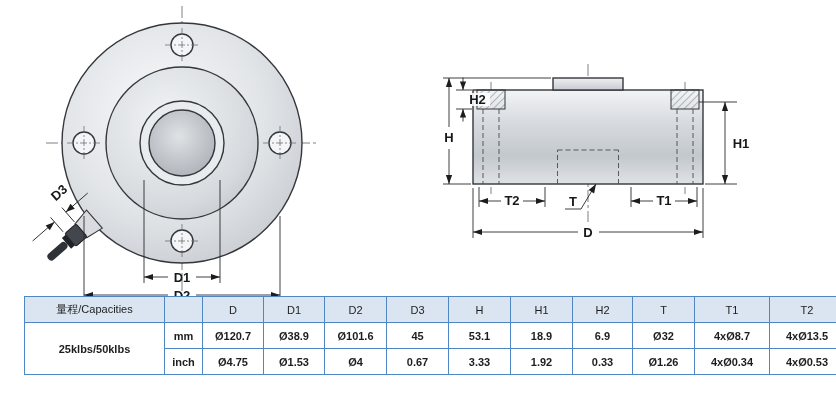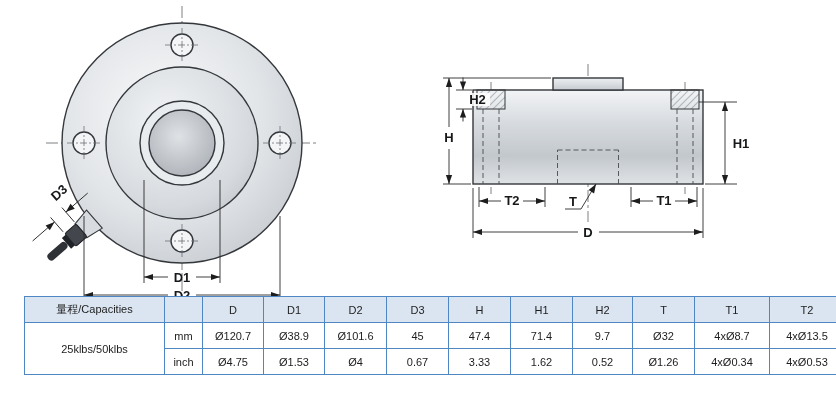--- a/index.html
+++ b/index.html
@@ -10,21 +10,21 @@
   html,body{margin:0;padding:0;background:#fff;}
   #page{position:relative;width:836px;height:400px;background:#ffffff;overflow:hidden;
         font-family:"Liberation Sans",sans-serif;}
   #front-view{position:absolute;left:22px;top:0px;}
   #side-view{position:absolute;left:415px;top:52px;}
   #table-wrap{position:absolute;left:8px;top:296px;width:820px;padding-left:16px;}
   .dim-table{border-collapse:collapse;width:820px;table-layout:fixed;
              font:11px "Liberation Sans",sans-serif;color:#1d1d1d;
              border:1.5px solid var(--table-border);}
   .dim-table th,.dim-table td{border:1px solid var(--table-border);text-align:center;
-             vertical-align:middle;padding:0 2px;height:25px;overflow:hidden;white-space:nowrap;}
+             vertical-align:middle;padding:0 2px;height:25px;overflow:hidden;white-space:nowrap;font-weight:bold;}
   .dim-table thead th{background:var(--table-header-bg);font-weight:normal;}
   
   .outline{stroke:#34373b;stroke-width:1.4;}
   .cl{stroke:#5b6066;stroke-width:0.8;stroke-dasharray:12 3 3 3;fill:none;}
   .clh{stroke:#5b6066;stroke-width:0.7;stroke-dasharray:7 2 2 2;fill:none;}
   .hid{stroke:#474b50;stroke-width:0.9;stroke-dasharray:5 3;fill:none;}
   .dim{stroke:#2b2b2b;stroke-width:0.9;fill:none;}
   .arr{fill:#1d1d1d;stroke:none;}
   .dimtxt{font:600 13px "Liberation Sans",sans-serif;fill:#16181a;text-anchor:middle;}
 </style>
@@ -263,36 +263,36 @@
         </tr>
       </thead>
       <tbody>
         <tr>
           <td rowspan="2">25klbs/50klbs</td>
           <td>mm</td>
           <td>Ø120.7</td>
           <td>Ø38.9</td>
           <td>Ø101.6</td>
           <td>45</td>
-          <td>47.4</td>
-          <td>71.4</td>
-          <td>9.7</td>
+          <td>53.1</td>
+          <td>18.9</td>
+          <td>6.9</td>
           <td>Ø32</td>
           <td>4xØ8.7</td>
           <td>4xØ13.5</td>
         </tr>
         <tr>
           <td>inch</td>
           <td>Ø4.75</td>
           <td>Ø1.53</td>
           <td>Ø4</td>
           <td>0.67</td>
           <td>3.33</td>
-          <td>1.62</td>
-          <td>0.52</td>
+          <td>1.92</td>
+          <td>0.33</td>
           <td>Ø1.26</td>
           <td>4xØ0.34</td>
           <td>4xØ0.53</td>
         </tr>
       </tbody>
     </table>
   </div>
 </div>
 
 </body></html>

